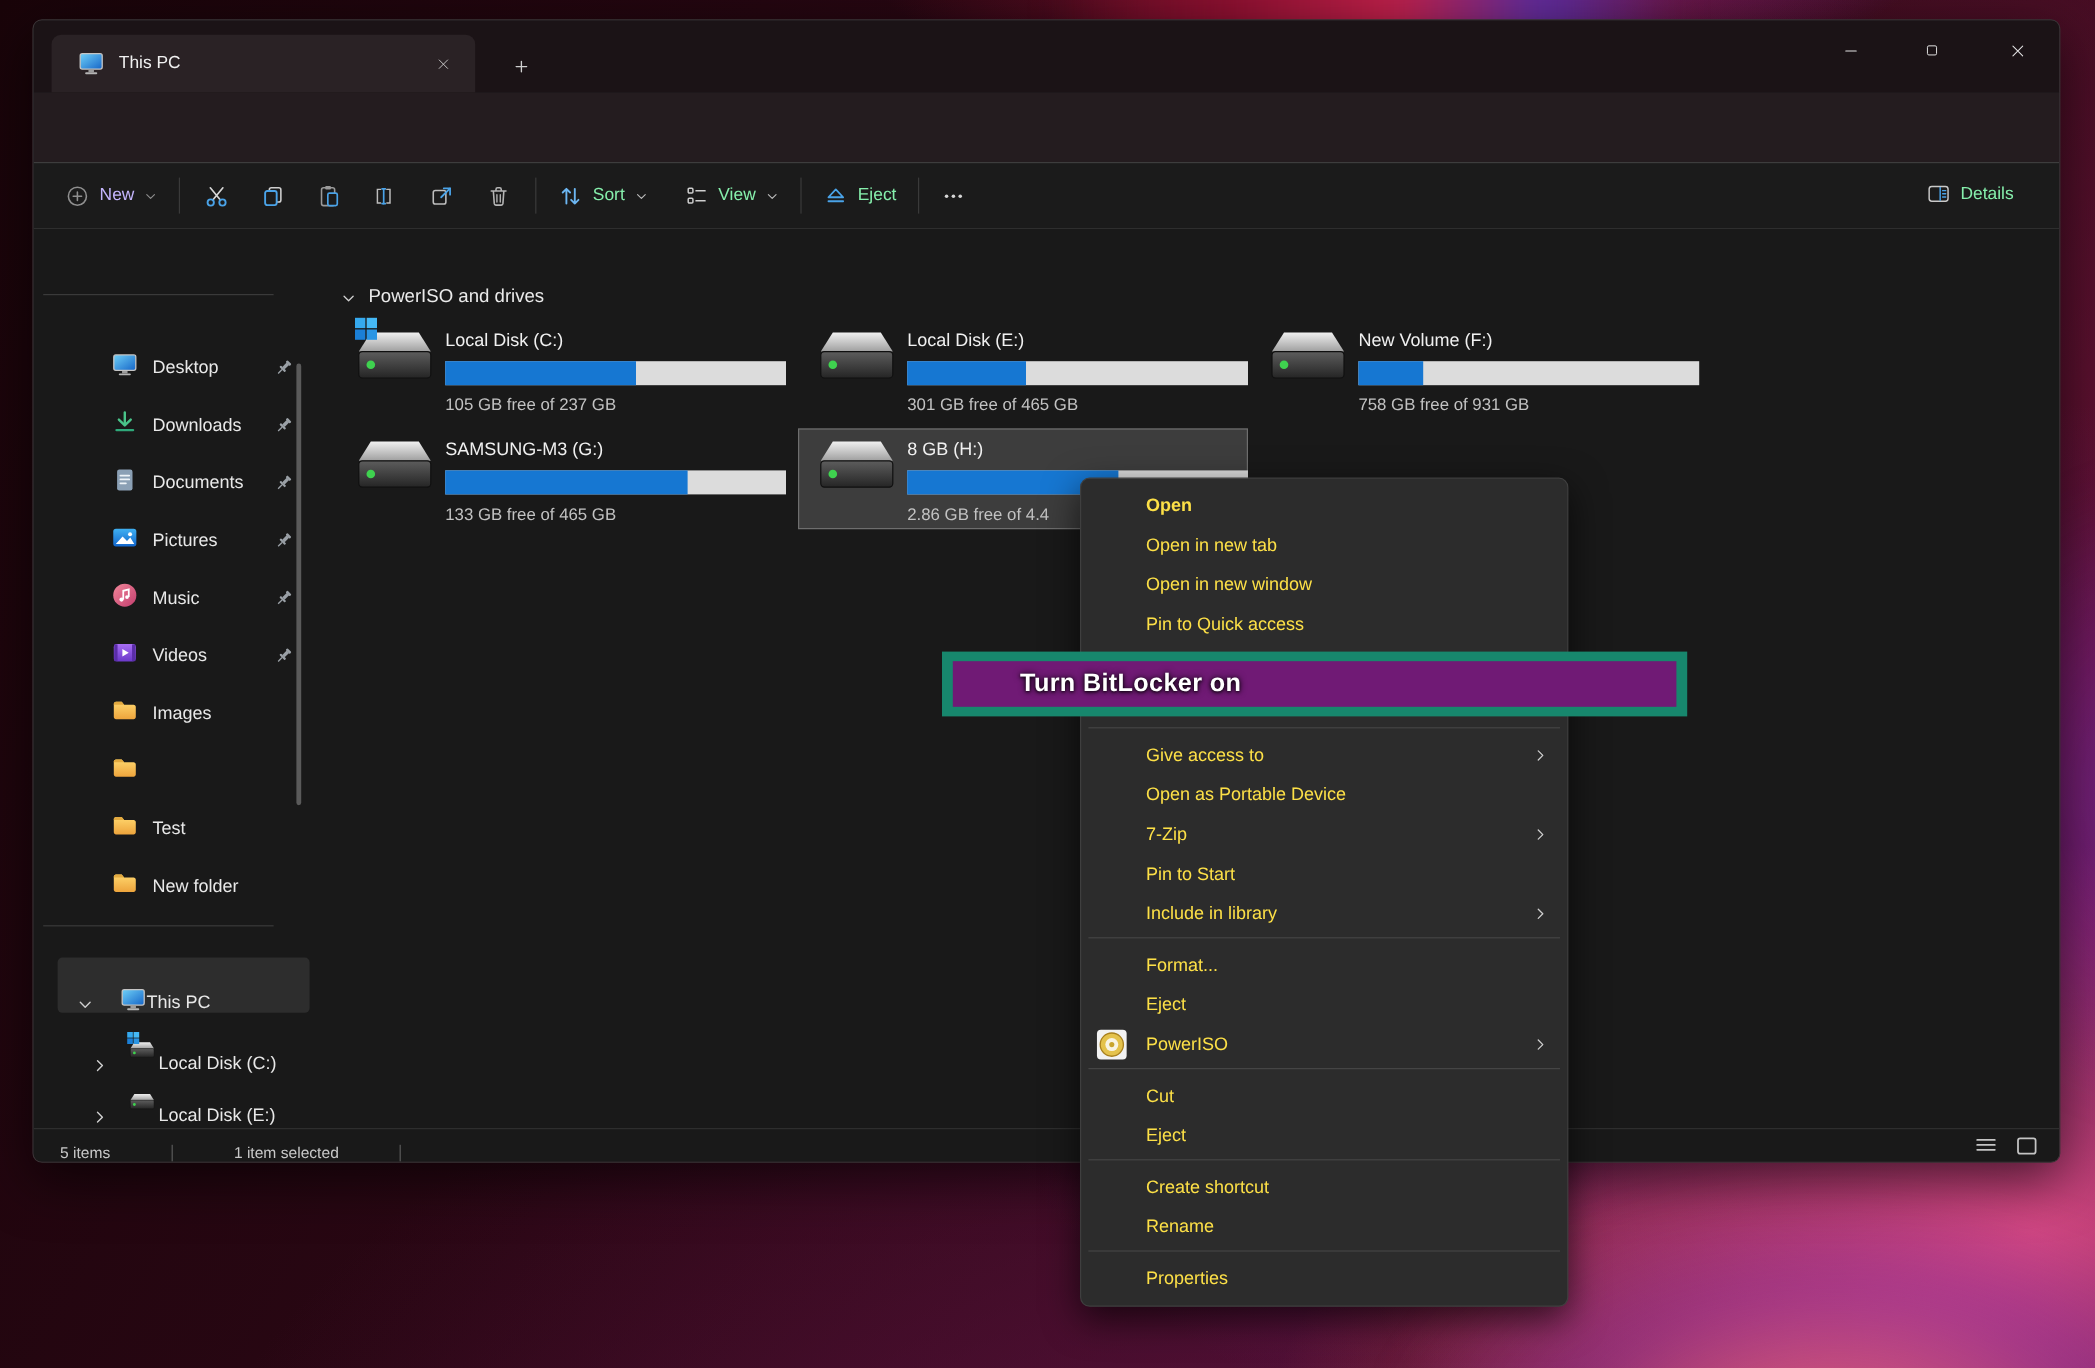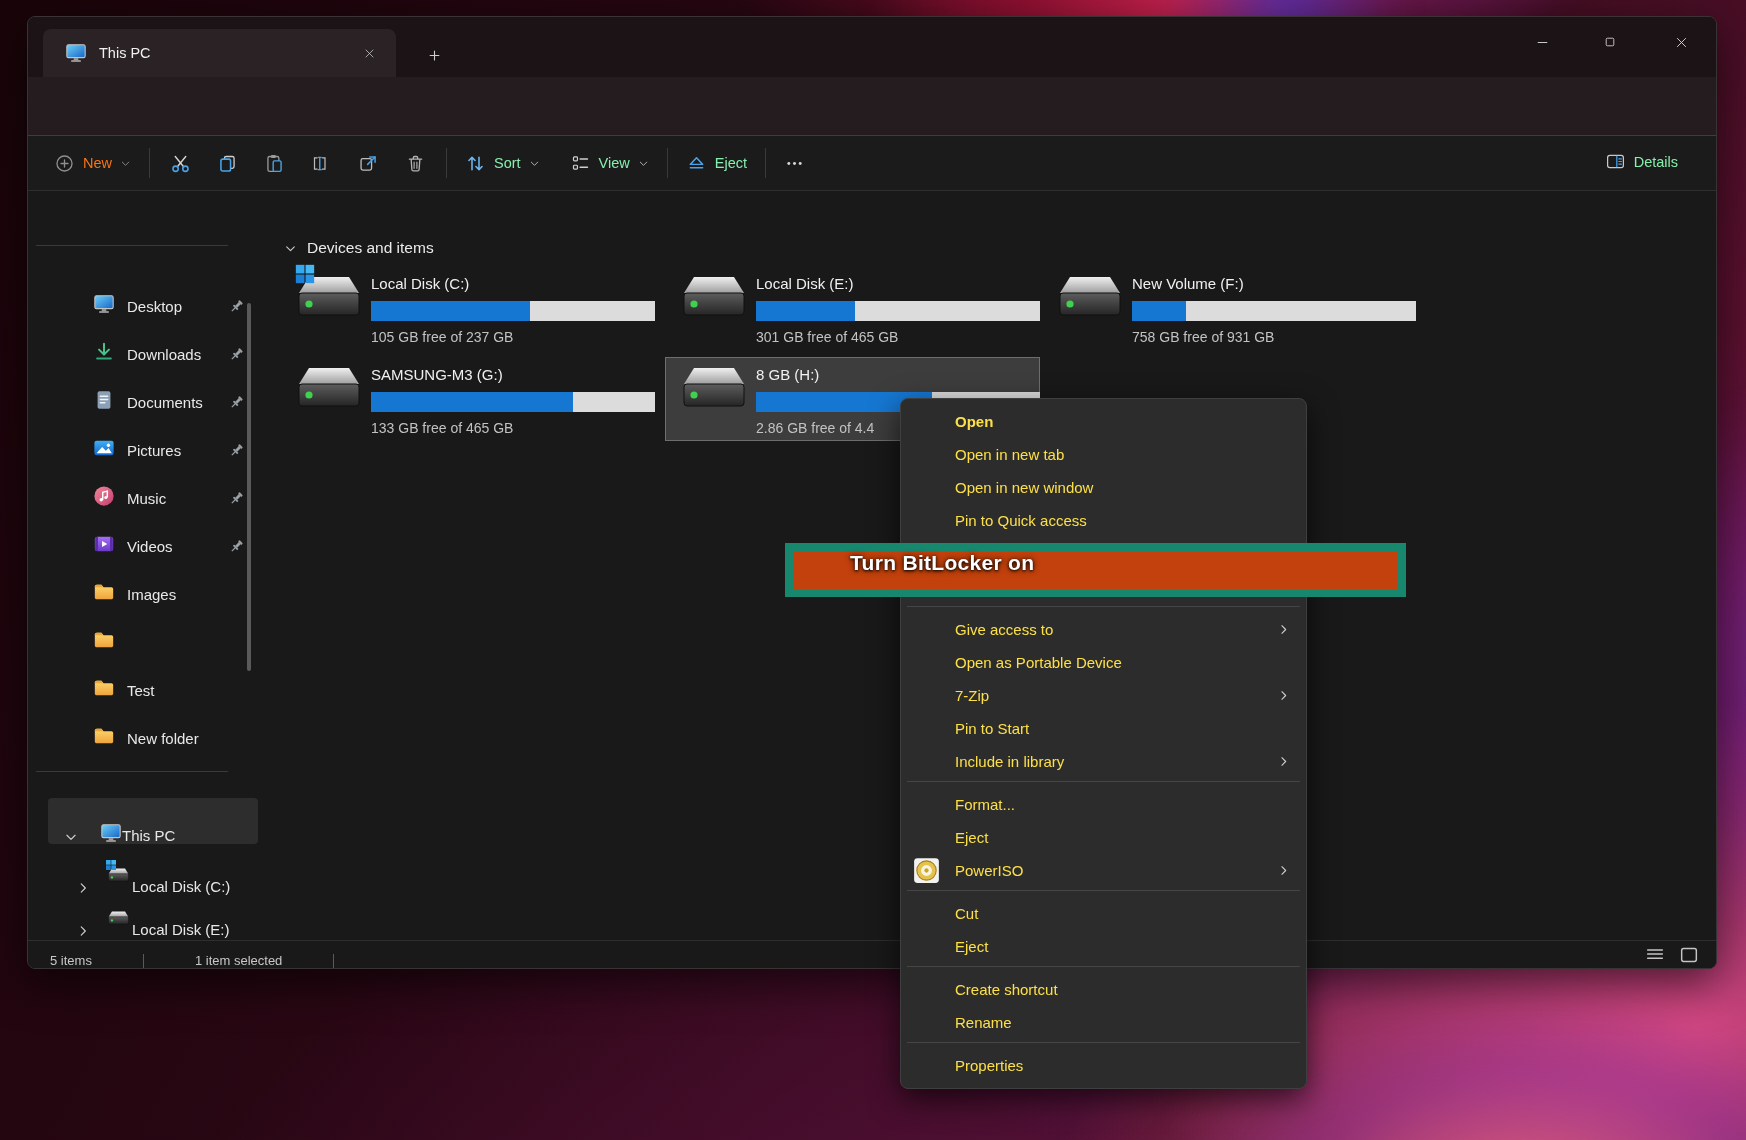--- a/index.html
+++ b/index.html
@@ -69,21 +69,21 @@
     color:#e3e3e3; font-size:15px; padding-left:16px; font-family:inherit; }
   #searchbox input::placeholder { color:#b5adaf; opacity:1; }
   #searchbox .mag { width:18px; height:18px; margin-right:16px; color:#c8c8c8; }
 
   
   #toolbar .bar { display:flex; align-items:center; height:100%; padding-left:18px; }
   .tb-group { display:flex; align-items:center; }
   .tb-btn { display:flex; align-items:center; gap:8px; padding:6px 8px; border-radius:4px; }
   .tb-ic { width:21px; height:21px; display:block; }
   .tb-label { font-size:14.5px; color:#86efac; }
-  .dim, .dim .tb-label { color:#f97316; }
+  .dim, .dim .tb-label { color:#c4b5fd; }
   .tb-sep { width:1px; height:30px; background:#3a3a3a; margin:0 10px; }
   .chev-s { width:11px; height:11px; color:#bdbdbd; }
   #tb-details { position:absolute; right:30px; top:9px; }
 
   
   .side-div { left:8px; width:192px; height:1px; background:#3a3a3a; }
   .side-row { left:20px; width:210px; height:44px; border-radius:4px;
     display:flex; align-items:flex-end; position:absolute; }
   .side-row.sel { background:#2d2d2d; }
   .s-icon { width:22px; height:22px; margin-left:45px; flex:none; }
@@ -117,21 +117,21 @@
     font-size:15px; color:#fde047; white-space:nowrap; }
   .mi.bold { font-weight:bold; }
   .mi .sub { position:absolute; right:16px; top:10px; width:13px; height:13px; color:#cfcfcf; }
   .mi .mi-ic { position:absolute; left:12px; top:3px; width:27px; height:27px; }
   .m-sep { height:1px; background:#454545; margin:3px 6px 6px 6px; }
   .m-spacer { height:66px; }
 
   
   #annot { left:785px; top:543px; width:621px; height:54px; background:#17876D; z-index:60; }
   #annot .a-inner { position:absolute; left:9px; right:9px; top:8px; bottom:8px;
-    background:#c2410c; display:flex; }
+    background:#701a75; display:flex; align-items:center; }
   #annot .a-txt { padding-left:56px; font-size:21px; font-weight:bold; color:#ffffff;
     text-shadow:0 1px 3px #000, 0 0 6px rgba(0,0,0,.8); letter-spacing:.3px; }
 
   
   #statusbar .sb-wrap { display:flex; align-items:flex-end; height:100%; padding-left:22px;gap:37px; }
   .sb-txt { font-size:13px; color:#c8c8c8; }
   .sb-pipe { width:1px; height:14px; background:#5a5a5a; margin:0 14px; }
   .sb-ic { position:absolute; top:3px; width:22px; height:22px; color:#c4c4c4; }
 </style>
 </head>
@@ -603,21 +603,21 @@
       </div>
 
       <div class="abs side-scroll"></div>
     </div>
 
     <div id="content" class="abs">
       <div class="abs sect-hdr">
         <svg class="sh-chev" viewBox="0 0 24 24">
             <use href="#sym-chev-down"></use>
           </svg>
-        <span class="sh-txt">Devices and items</span>
+        <span class="sh-txt">PowerISO and drives</span>
       </div>
 
       <div class="abs tile-sel-bg"></div>
 
       <div class="tile" style="left:37px; top:84px">
         <svg class="d-icon" viewBox="0 0 64 52">
             <use href="#sym-drive"></use>
           </svg>
         <svg class="d-badge" viewBox="0 0 24 24">
             <use href="#sym-winlogo"></use>

